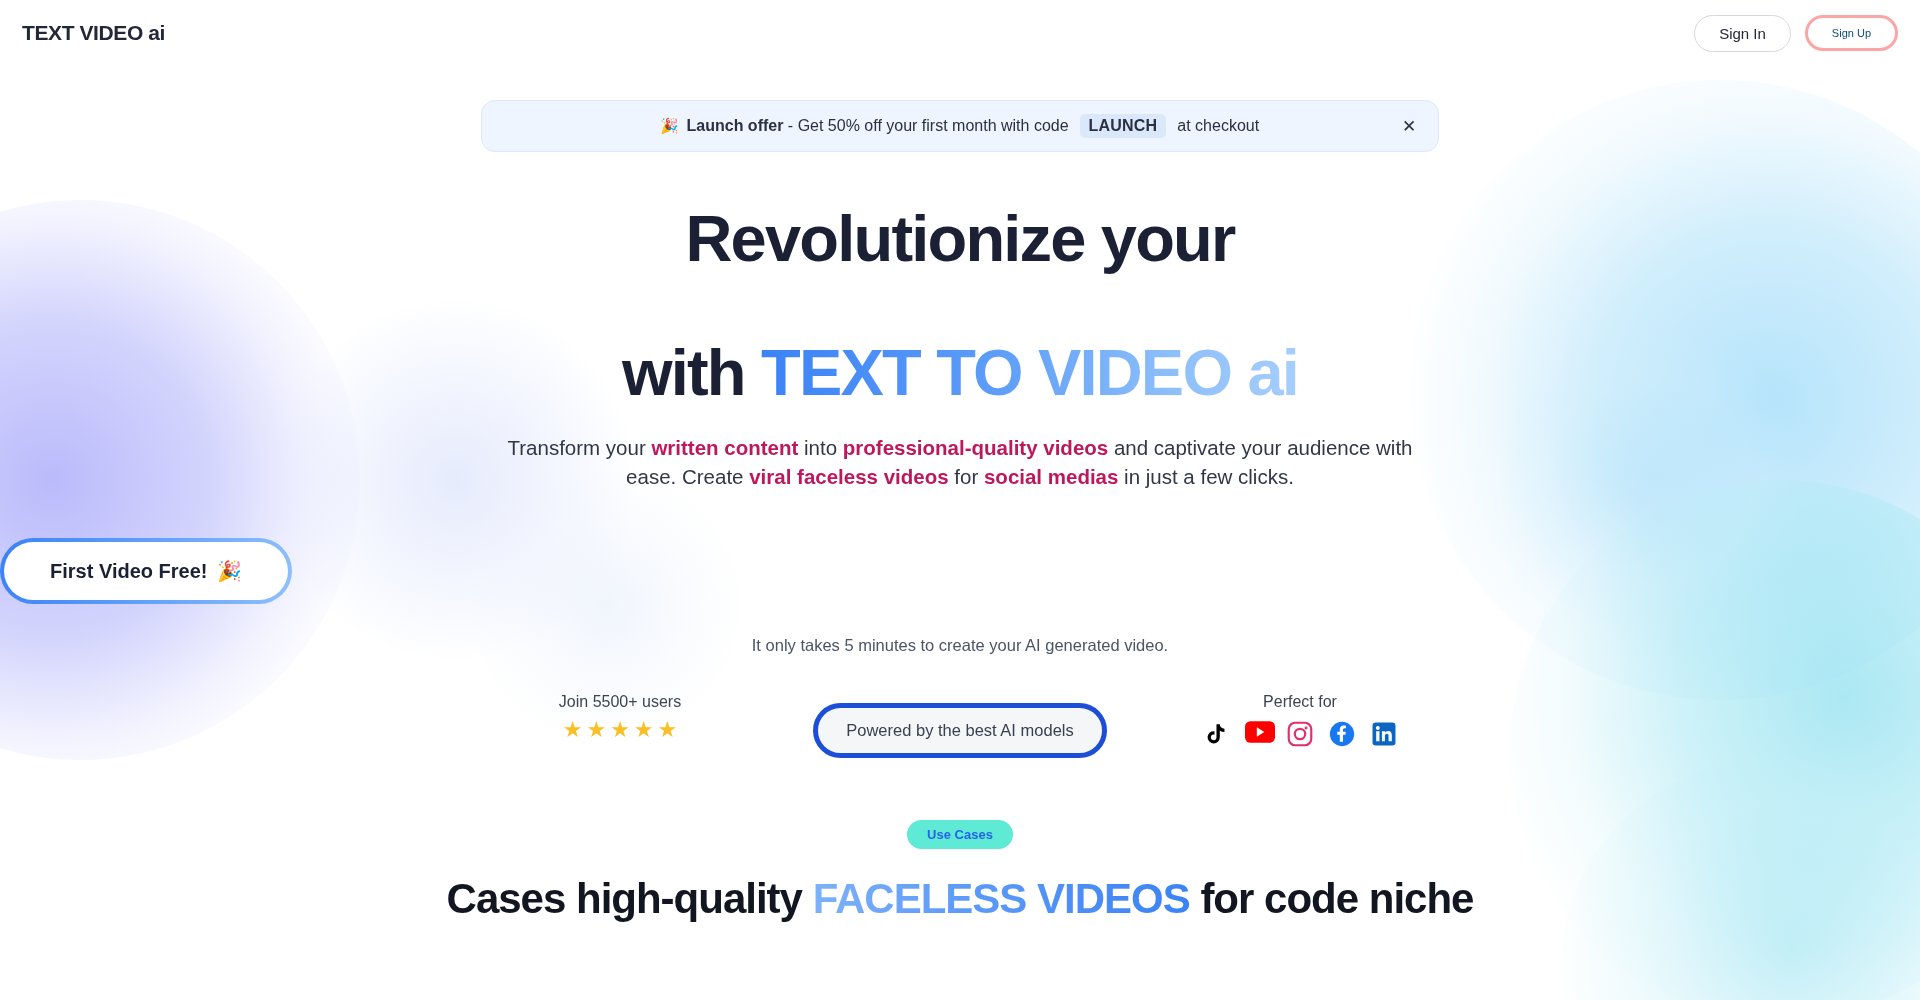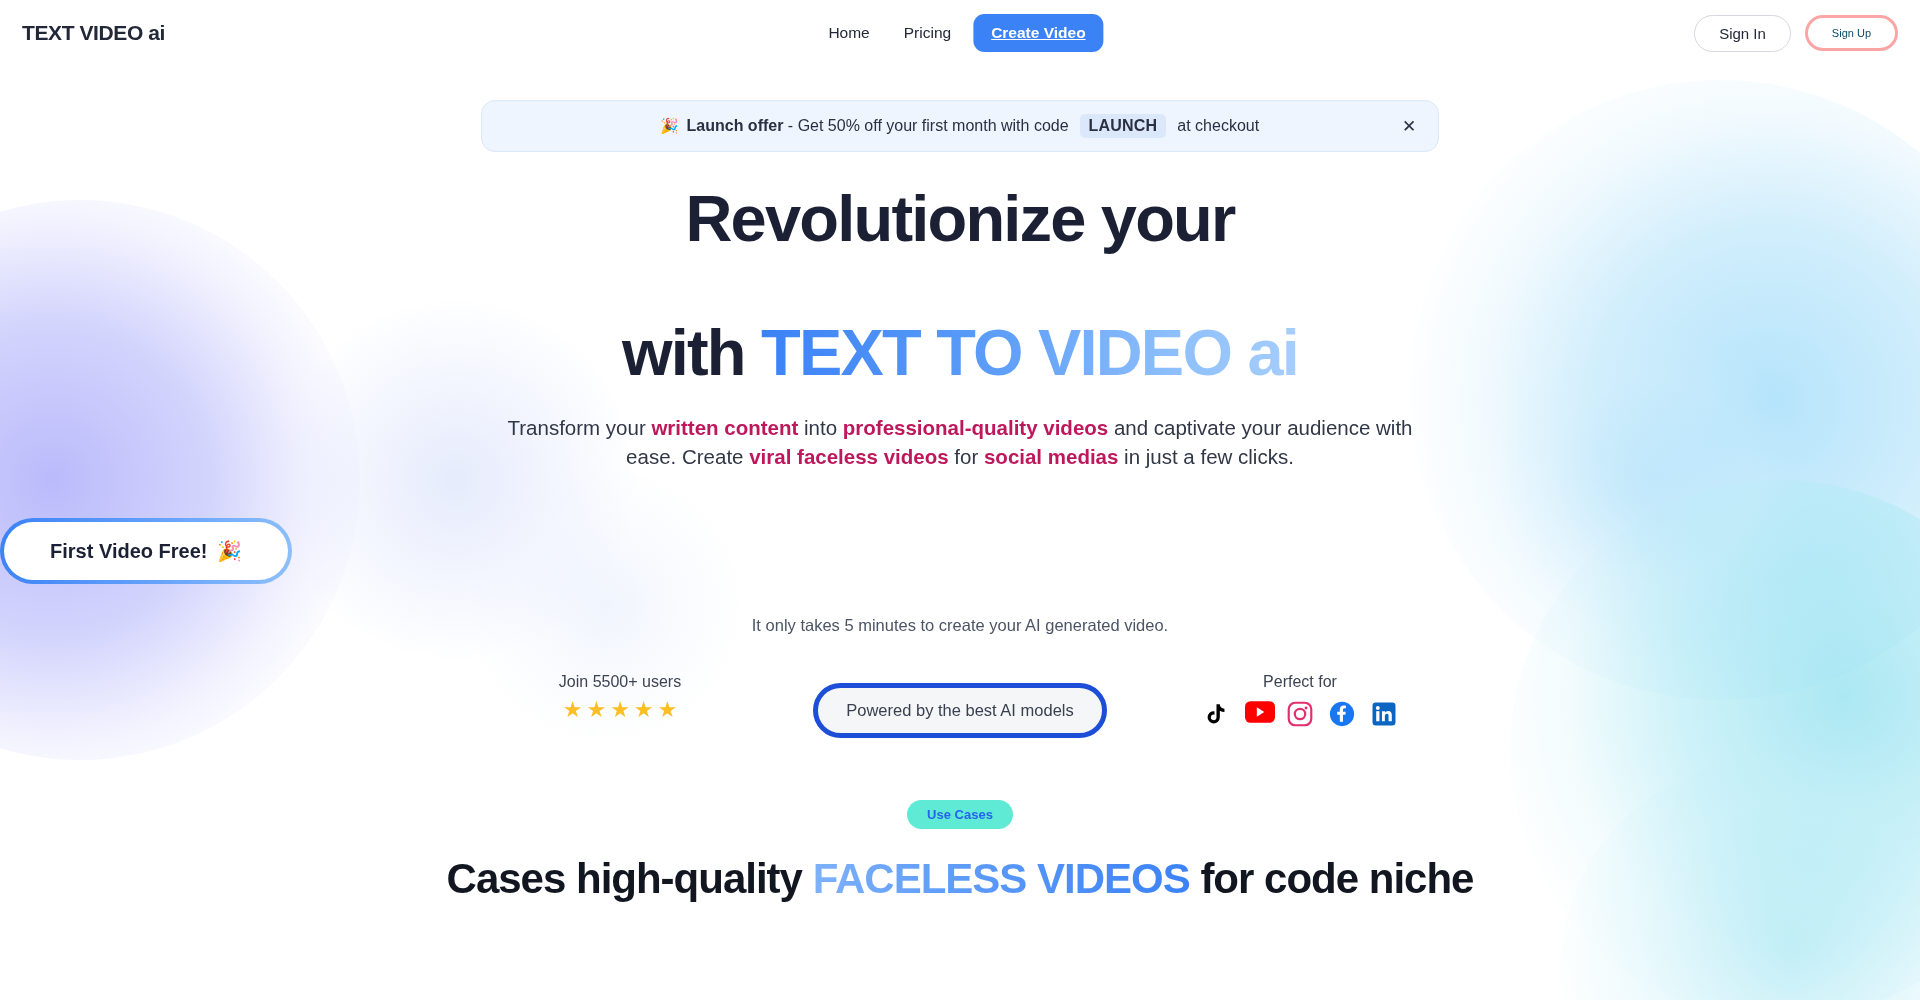--- a/index.html
+++ b/index.html
@@ -172,21 +172,21 @@
     display: flex; align-items: center; justify-content: center;
     background: none; border: none;
     color: #2a3042;
     font-size: 17px;
     cursor: pointer;
     font-family: inherit;
     line-height: 1;
   }
 
   
-  .hero { text-align: center; margin-top: 34px; }
+  .hero { text-align: center; margin-top: 54px; }
 
   .hero-title {
     font-size: 65px;
     line-height: 1.03;
     font-weight: 700;
     letter-spacing: -1.8px;
     color: #1b2034;
   }
   .hero-title .grad {
     background: linear-gradient(90deg, #3b82f6 0%, #5b9cf8 42%, #8fc0fb 78%, #a6cefc 100%);
@@ -303,25 +303,20 @@
   <div class="blob blob-cyan-right"></div>
   <div class="blob blob-cyan-bottomright"></div>
   <div class="blob blob-blue-low"></div>
 </div>
 
 <div class="page">
 
   <header class="navbar">
     <div class="logo">TEXT VIDEO ai</div>
 
-    <nav class="nav-center">
-      <a class="nav-link" href="#">Home</a>
-      <a class="nav-link" href="#">Pricing</a>
-      <a class="nav-cta" href="#">Create Video</a>
-    </nav>
 
     <div class="nav-right">
       <button class="btn-outline">Sign In</button>
       <button class="btn-outline-blue">Sign Up</button>
     </div>
   </header>
 
   <div class="banner-wrap">
     <div class="banner">
       <span class="banner-emoji">🎉</span>

